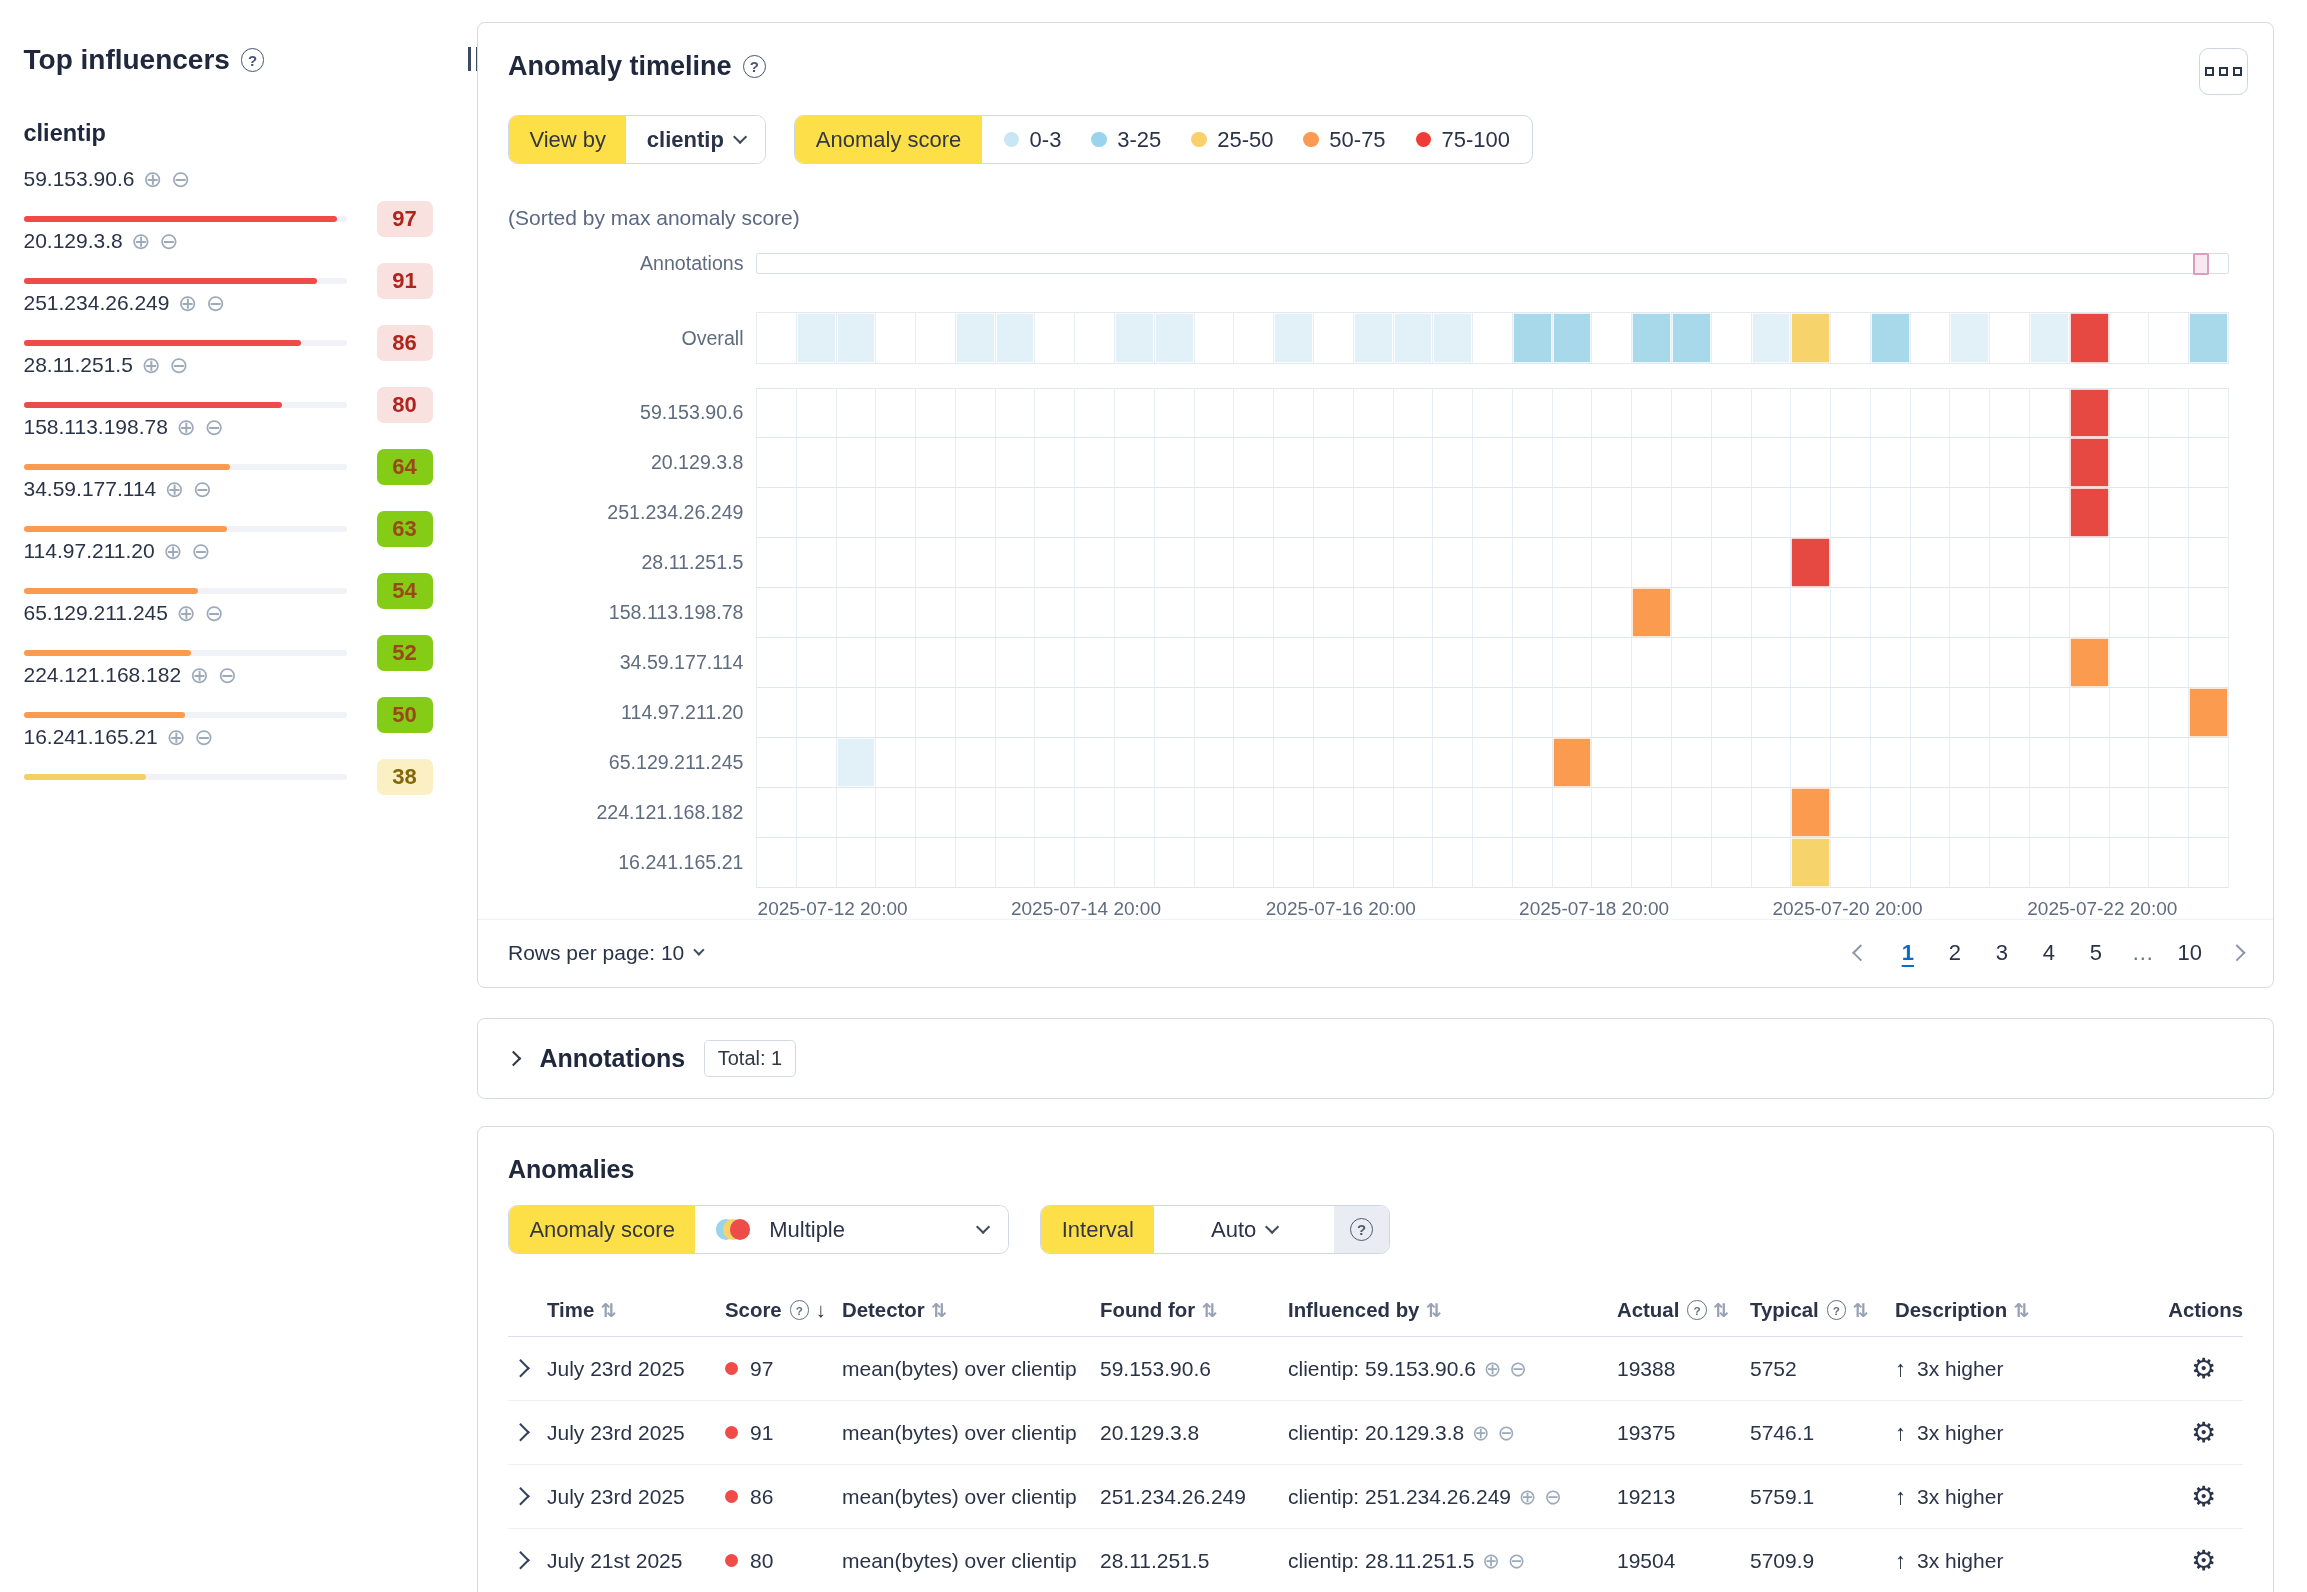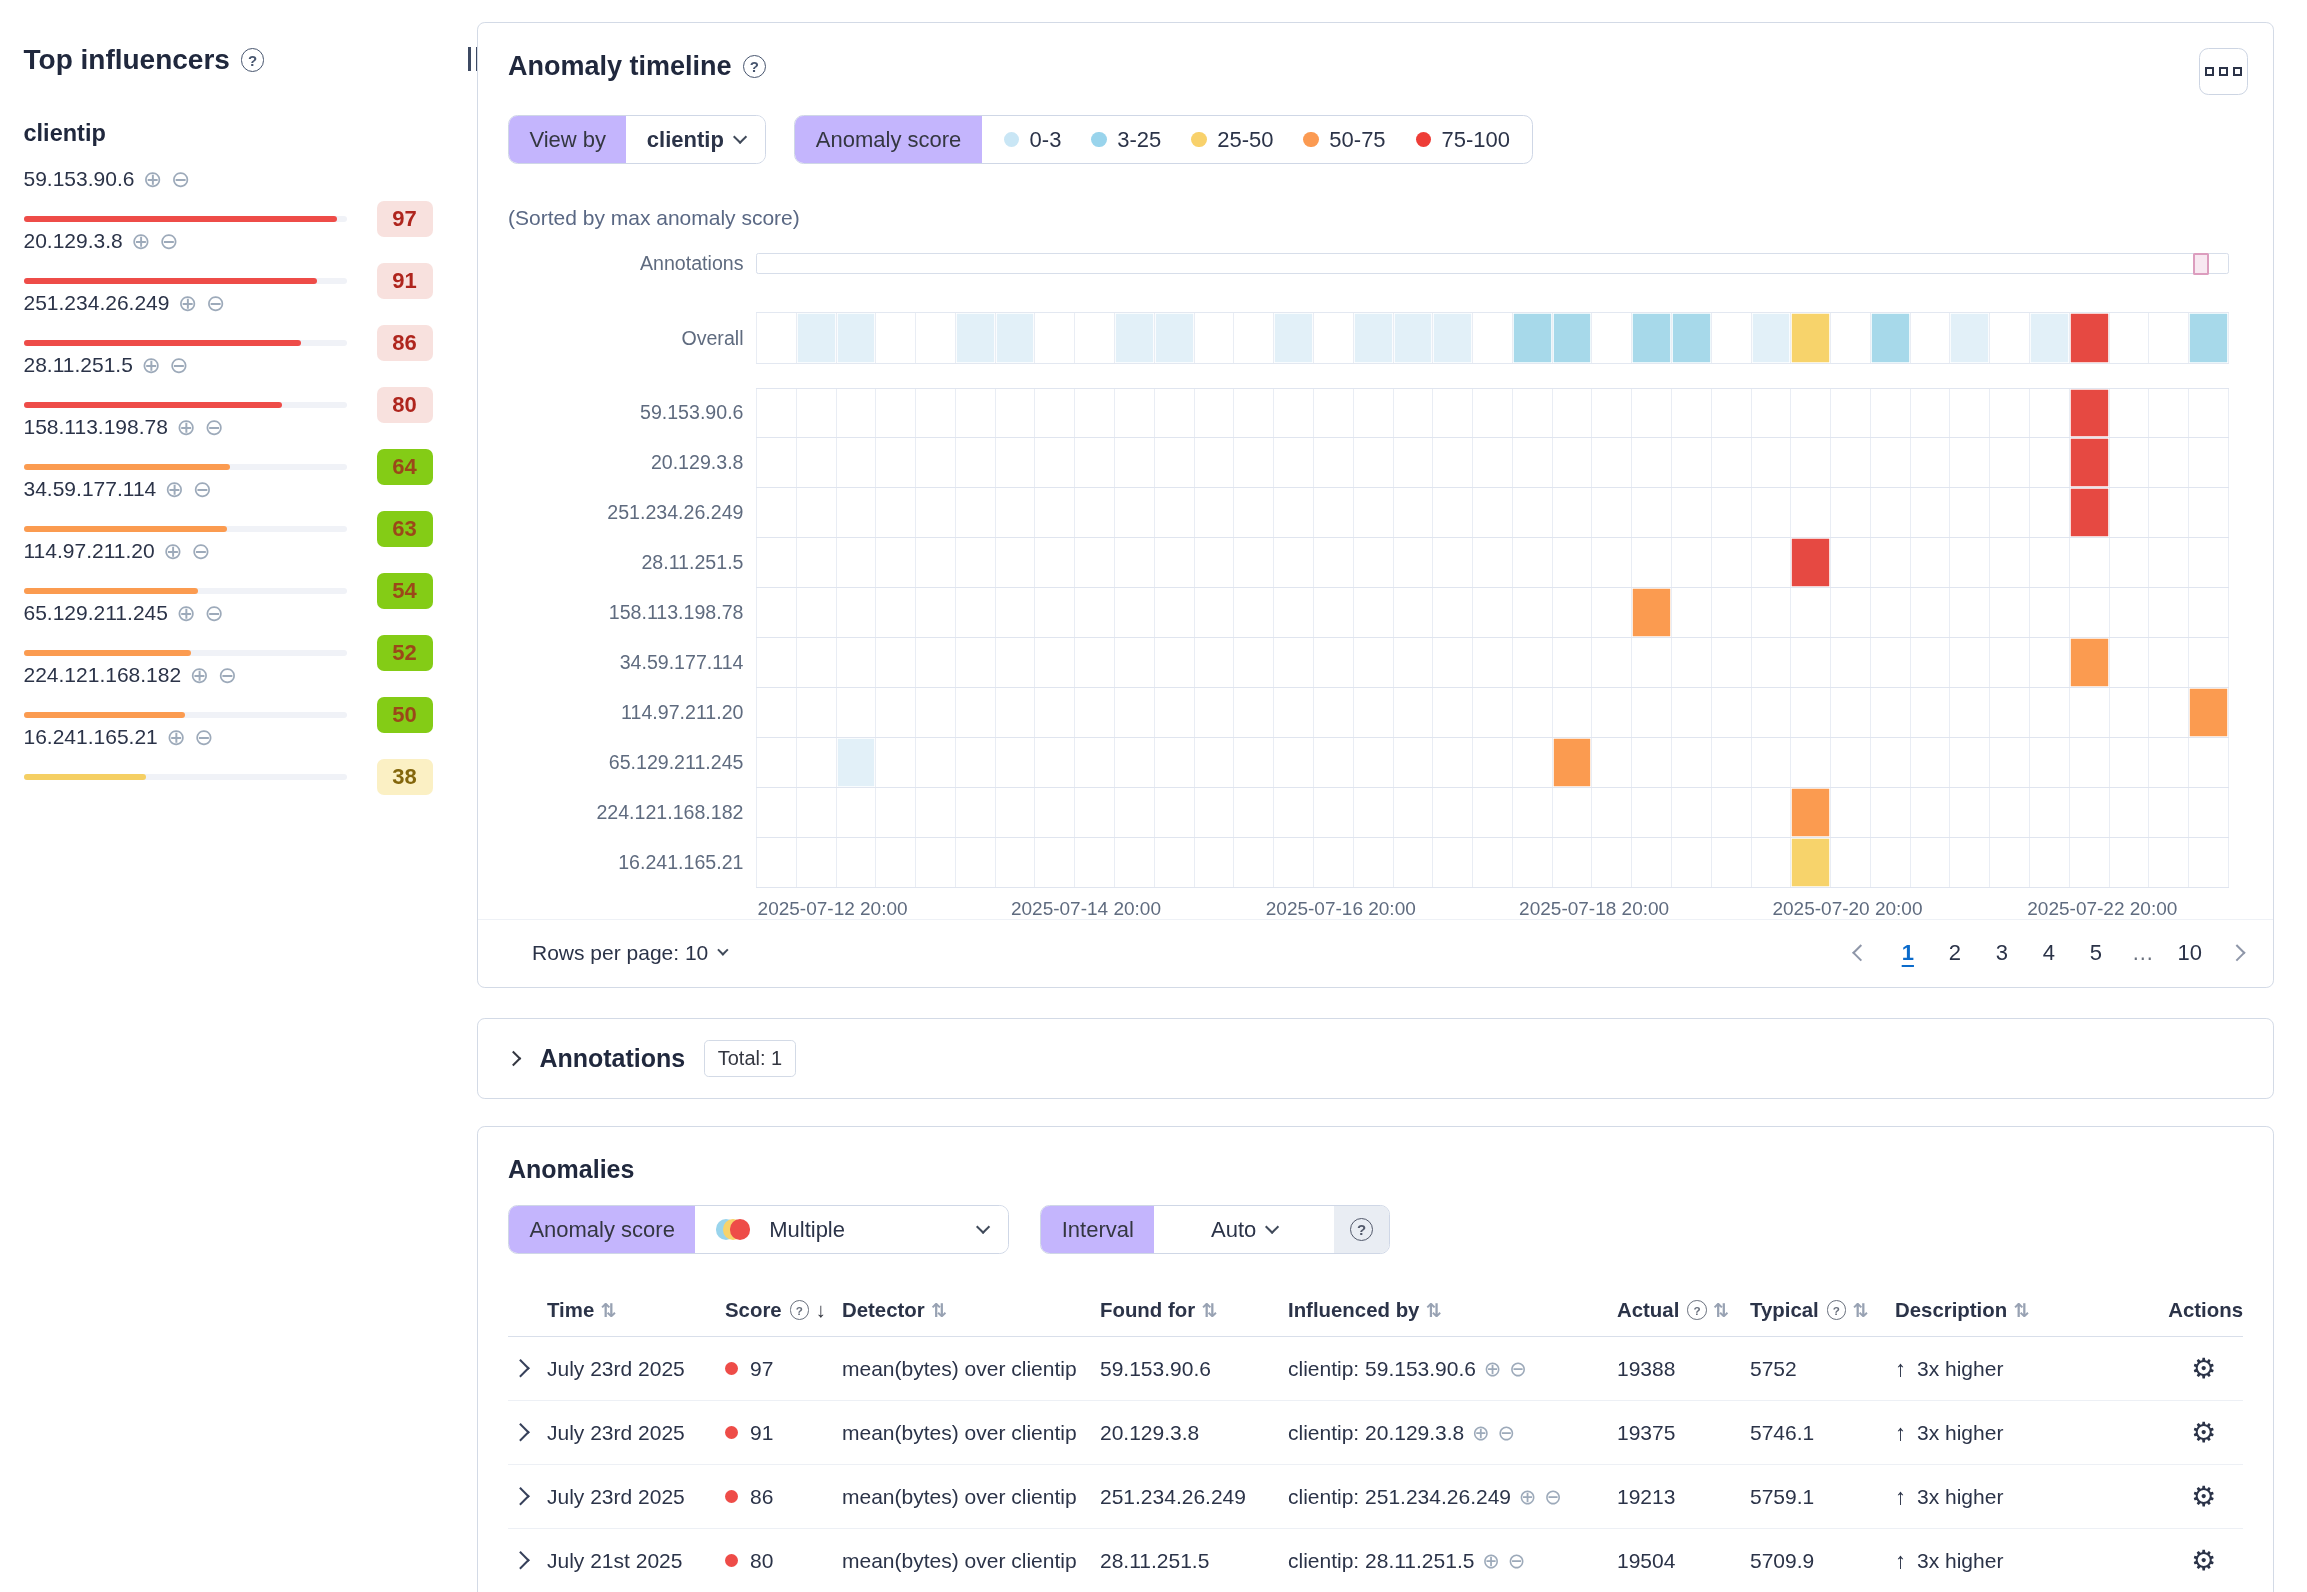--- a/index.html
+++ b/index.html
@@ -13,21 +13,21 @@
     width:23.5px; height:23.5px; border:1.6px solid #47556e; border-radius:50%;
     font-size:15px; font-weight:700; color:#47556e; margin-left:11px; flex:0 0 auto; }
   .chev-down { display:inline-block; width:10.2px; height:10.2px;
     border-right:2.3px solid #404a5a; border-bottom:2.3px solid #404a5a;
     transform:rotate(45deg); margin-left:11px; margin-top:-4.7px; }
   .chev-right { display:inline-block; width:11px; height:11px;
     border-right:2.3px solid #343741; border-bottom:2.3px solid #343741;
     transform:rotate(-45deg); }
   .ctl-group { display:inline-flex; align-items:stretch; border:0.8px solid #cfd7e6;
     border-radius:9.4px; overflow:hidden; height:49px; background:#fff; }
-  .ctl-label { display:flex; align-items:center; padding:0 20.4px; background:#c4b5fd;
+  .ctl-label { display:flex; align-items:center; padding:0 20.4px; background:#fde047;
     font-size:22px; color:#343741; }
   .ctl-value { display:flex; align-items:center; padding:0 20.4px; font-size:22px;
     font-weight:600; color:#2b3348; background:#fff; }
   .ctl-append { display:flex; align-items:center; padding:0 15.7px; background:#e9edf3; }
 
   
   #sidebar { position:absolute; left:23.5px; top:44px; width:439px; }
   #sidebar h1 { font-size:28px; font-weight:700; color:#20283d; display:flex; align-items:center; }
   #sidebar h2 { font-size:23.5px; font-weight:700; color:#20283d; margin-top:44px; margin-bottom:20.4px; }
   .inf-item { height:62px; }
@@ -80,21 +80,21 @@
   .cell.filled { box-shadow:inset 0 0 0 0.8px #fff; }
   .sev-low{background:#e2f0f8}.sev-mid{background:#a7d9ea}.sev-minor{background:#f7d36b}
   .sev-major{background:#fb9b50}.sev-critical{background:#e64942}
   #axis-row { display:flex; margin-top:3.1px; }
   #axis { flex:1; position:relative; height:34px; }
   .tick { position:absolute; top:7.8px; transform:translateX(-50%); font-size:19px;
     color:#5f6b7f; white-space:nowrap; }
 
   #tl-divider { position:absolute; left:0; right:0; bottom:67px; border-top:1.6px solid #eef1f6; }
   #tl-footer { position:absolute; left:30px; right:30px; bottom:9.4px; height:50px;
-    display:flex; align-items:center; justify-content:space-between;margin-left:24px; }
+    display:flex; align-items:center; justify-content:space-between; }
   #rows-per-page { display:flex; align-items:center; font-size:21px; color:#2b3348; cursor:pointer; }
   #rows-per-page .chev-down { width:7.8px; height:7.8px; border-width:2px; }
   #pager { display:flex; align-items:center; gap:11px; }
   .page-num { min-width:36px; height:39px; display:flex; align-items:center; justify-content:center;
     font-size:22px; color:#2b3348; cursor:pointer; }
   .page-num.active { color:#0b6bcb; font-weight:700; text-decoration:underline; text-underline-offset:4.7px; }
   .page-ellipsis { color:#69707d; font-size:22px; }
   .pager-arrow { width:11.7px; height:11.7px; border-right:2.3px solid #8e96a8; border-bottom:2.3px solid #8e96a8;
     display:inline-block; cursor:pointer; }
   .pager-arrow.prev { transform:rotate(135deg); margin-right:12.5px; }

